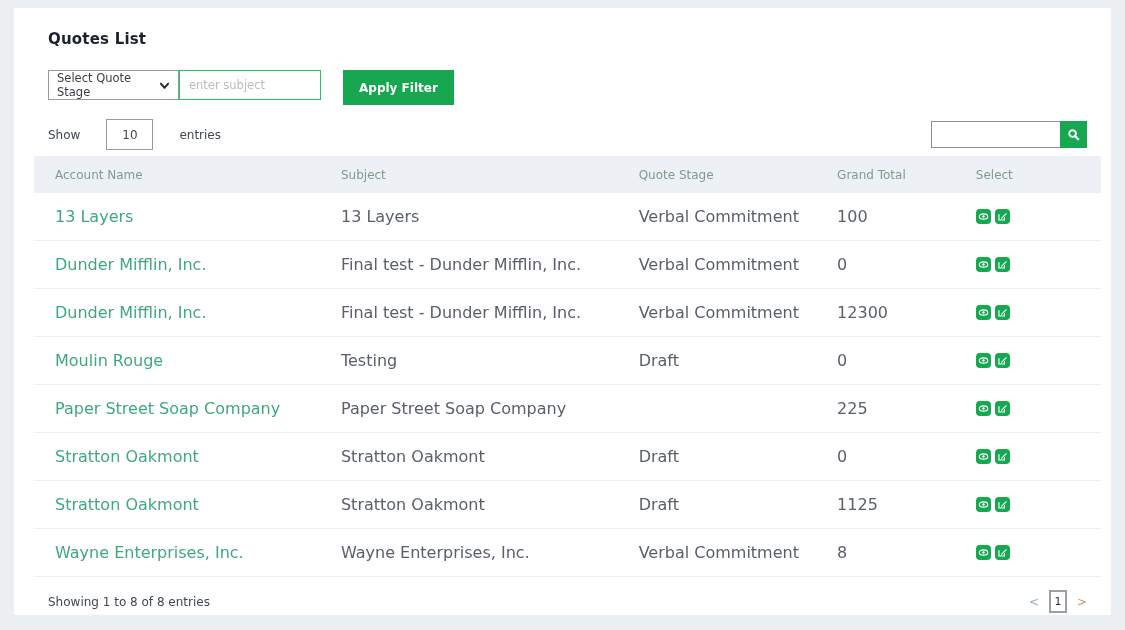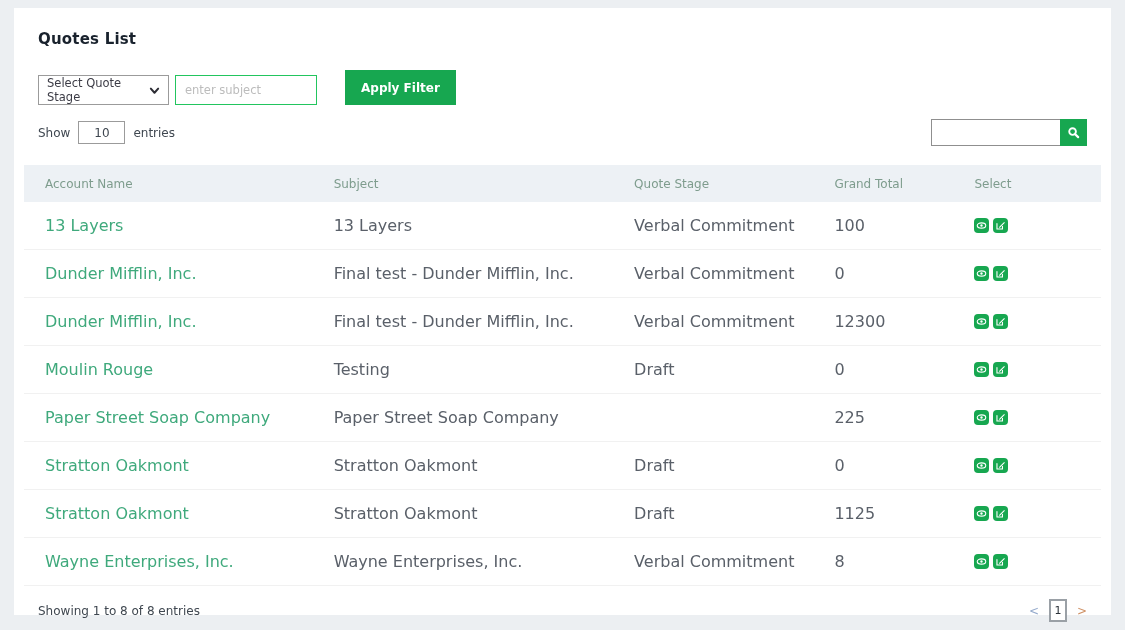--- a/index.html
+++ b/index.html
@@ -9,35 +9,34 @@
     font-family: "DejaVu Sans", "Liberation Sans", sans-serif;
     font-size: 12px;
     color: #555e66;
     overflow: hidden;
   }
   .card {
     position: absolute;
     left: 14px; top: 8px;
     width: 1097px; height: 607px;
     background: #ffffff;
-    padding: 22px 10px 0 10px;
+    padding: 22px 10px 0 20px;
   }
   .page-title {
     font-size: 15px;
     font-weight: 700;
     color: #19222d;
     margin-left: 14px;
     letter-spacing: .2px;
   }
   
   .filter-row {
     display: flex;
-    align-items: flex-end;
+    align-items: flex-start;
     margin: 22px 0 0 14px;
-    gap: 6px;
   }
   .stage-select {
     position: relative;
     width: 131px; height: 30px;
     border: 1px solid #9b9b9b;
     background: #fff;
     display: flex; align-items: center;
     padding: 0 8px;
     font-size: 11.5px;
     color: #3c3c46;
@@ -66,22 +65,22 @@
     cursor: pointer;
   }
   
   .list-controls {
     display: flex;
     align-items: center;
     margin: 14px 14px 0 14px;
   }
   .show-label, .entries-label { font-size: 12px; color: #3f4750; }
   .page-size-input {
-    width: 47px; height: 23px;
-    margin: 0 8px;
+    width: 47px; height: 31px;
+    margin: 0 26px;
     border: 1px solid #9b9b9b;
     text-align: center;
     font-size: 12px;
     font-family: inherit;
     color: #3f4750;
   }
   .search-wrap {
     margin-left: auto;
     display: flex;
     align-items: stretch;
@@ -99,21 +98,21 @@
     width: 27px;
     background: #17a750;
     border: none;
     display: flex; align-items: center; justify-content: center;
     cursor: pointer;
   }
   
   .quotes-table {
     width: 100%;
     border-collapse: collapse;
-    margin-top: 19px;
+    margin-top: 6px;
     table-layout: fixed;
   }
   .quotes-table th {
     background: #edf1f5;
     height: 37px;
     text-align: left;
     font-weight: 400;
     font-size: 12px;
     color: #7e9c8d;
     padding-left: 21px;

